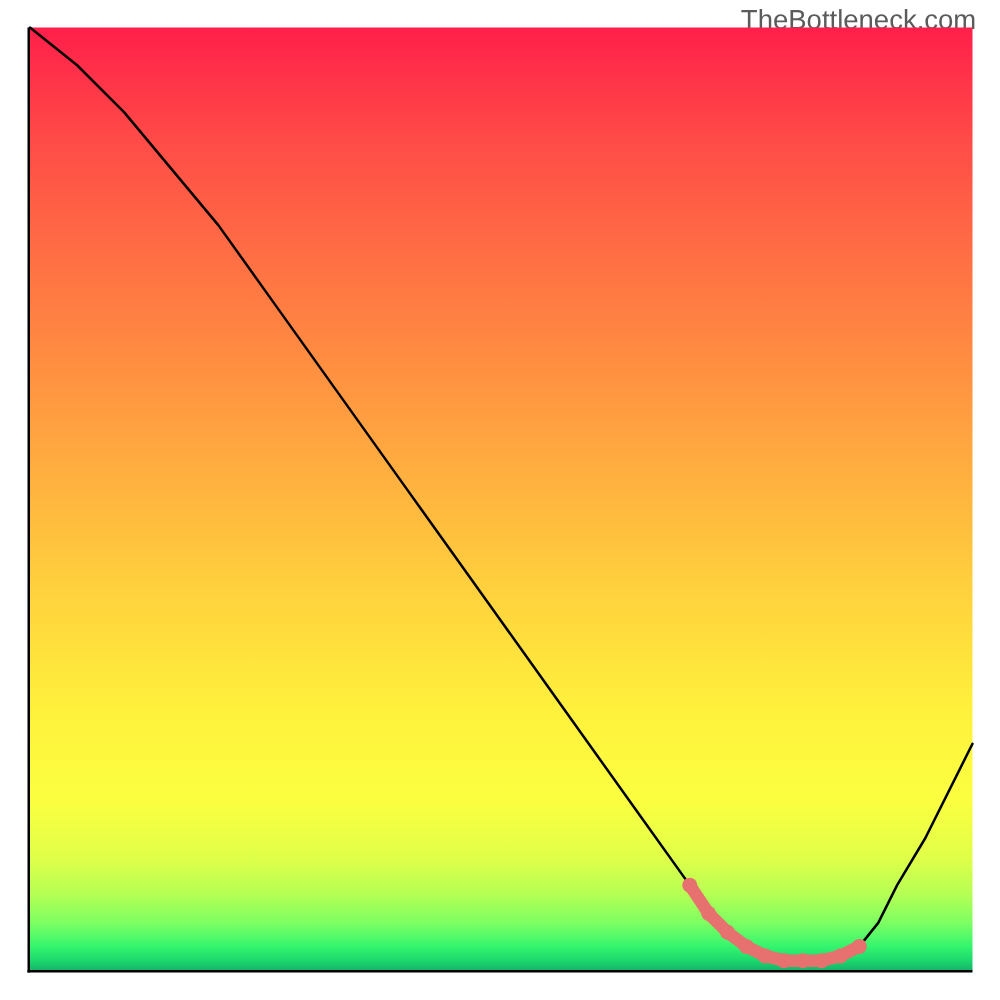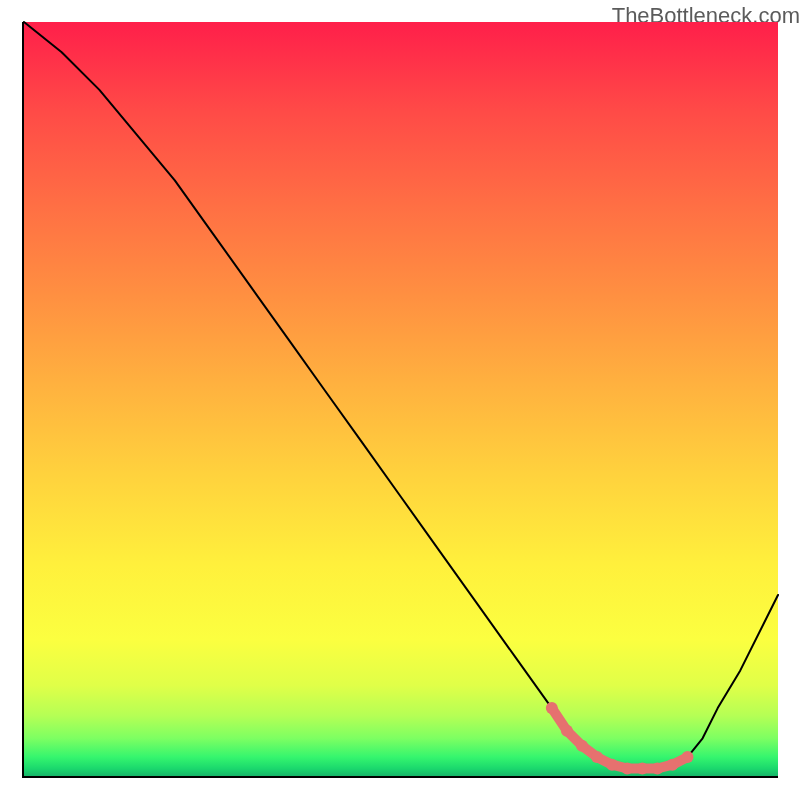--- a/index.html
+++ b/index.html
@@ -8,21 +8,21 @@
     width: 800px;
     height: 800px;
     font-family: Arial, Helvetica, sans-serif;
     background: #fff;
     position: relative;
     overflow: hidden;
   }
   .watermark {
     position: absolute;
     top: 3px;
-    right: 0;
+    right: 19px;
     font-size: 22px;
     color: #5b5b5b;
     font-weight: 400;
     letter-spacing: 0px;
   }
   .chart-area {
     position: absolute;
     left: 22px;
     top: 22px;
     width: 756px;

